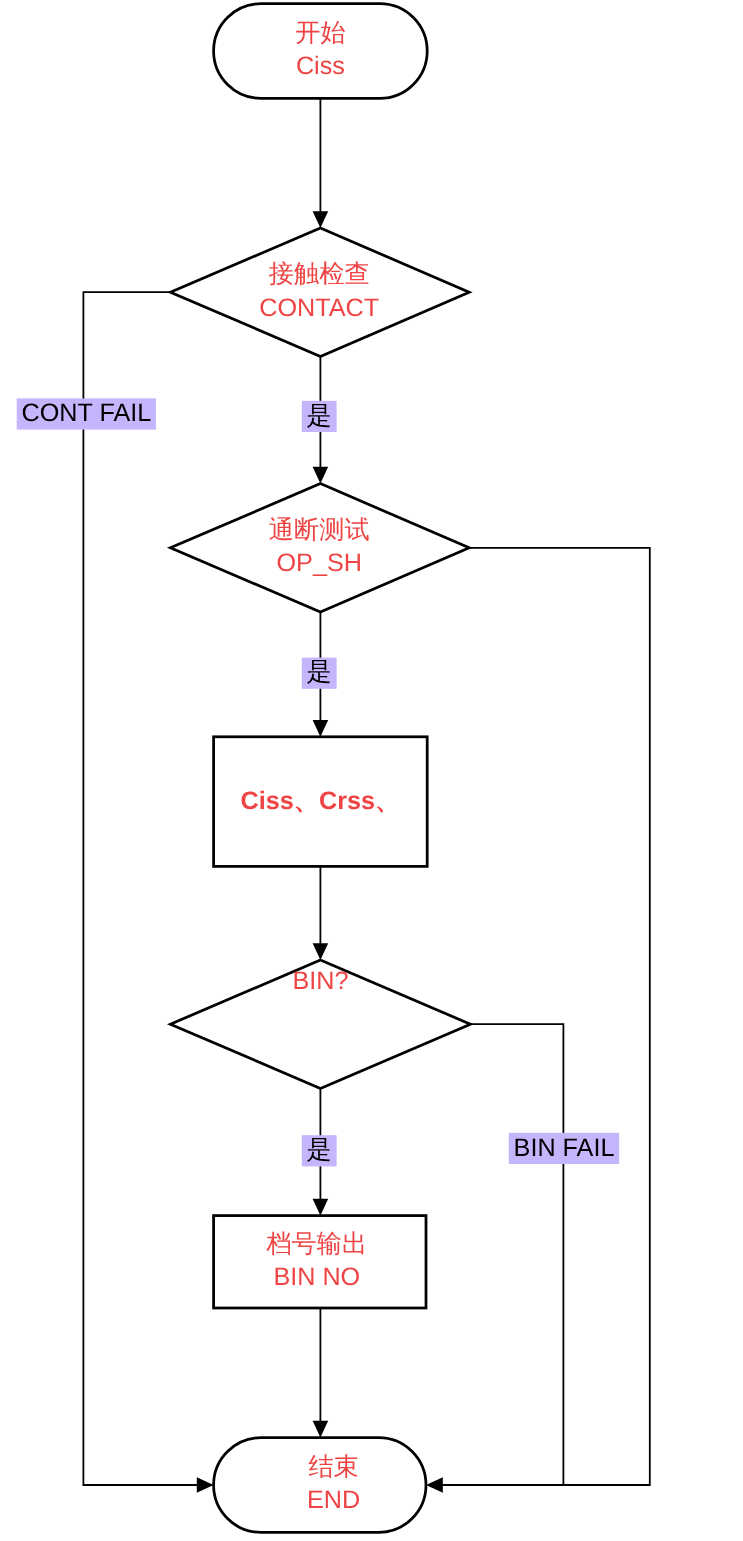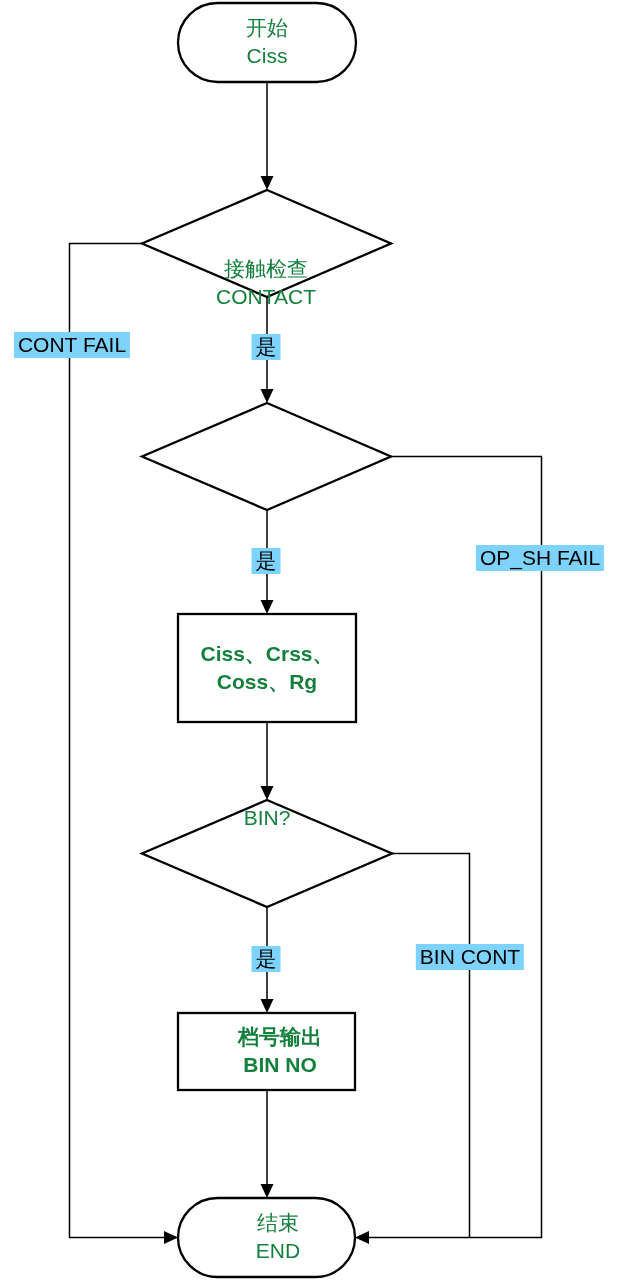--- a/index.html
+++ b/index.html
@@ -17,34 +17,34 @@
   }
   .diagram-svg {
     position: absolute;
     left: 0;
     top: 0;
   }
   .node-label {
     position: absolute;
     transform: translate(-50%, -50%);
     text-align: center;
-    color: #15803d;
+    color: #ef4444;
     font-size: 21px;
     line-height: 28px;
     white-space: nowrap;
   }
   .edge-label {
     position: absolute;
     transform: translate(-50%, -50%);
     text-align: center;
     color: #000000;
     font-size: 21px;
     line-height: 24px;
     white-space: nowrap;
-    background: #7dd3fc;
+    background: #c4b5fd;
     padding: 1px 4px;
   }
 </style>
 </head>
 <body>
 
 <div class="canvas">
 
   <svg class="diagram-svg" width="619" height="1284" viewBox="0 0 619 1284">
 
@@ -80,50 +80,52 @@
       <polygon points="164,1231 164,1244 178,1237.5"></polygon>
       <polygon points="369,1231 369,1244 355,1237.5"></polygon>
     </g>
   </svg>
 
   <div class="node-label" style="left:267px; top:42px;">
     <div>开始</div>
     <div>Ciss</div>
   </div>
 
-  <div class="node-label" style="left:266px; top:243px;margin-top:40px;">
+  <div class="node-label" style="left:266px; top:243px;">
     <div>接触检查</div>
     <div>CONTACT</div>
   </div>
 
+  <div class="node-label" style="left:266px; top:456px;">
+    <div>通断测试</div>
+    <div>OP_SH</div>
+  </div>
 
   <div class="node-label" style="left:267px; top:668px;font-weight:bold;">
     <div>Ciss、Crss、</div>
-    <div>Coss、Rg</div>
   </div>
 
   <div class="node-label" style="left:267px; top:818px;">
     <div>BIN?</div>
   </div>
 
-  <div class="node-label" style="left:280px; top:1051px;font-weight:bold;">
+  <div class="node-label" style="left:264px; top:1051px;">
     <div>档号输出</div>
     <div>BIN NO</div>
   </div>
 
   <div class="node-label" style="left:278px; top:1237px;">
     <div>结束</div>
     <div>END</div>
   </div>
 
   <div class="edge-label" style="left:72px; top:345px;">CONT FAIL</div>
 
   <div class="edge-label" style="left:266px; top:347px;">是</div>
 
-  <div class="edge-label" style="left:540px; top:558px;">OP_SH FAIL</div>
 
   <div class="edge-label" style="left:266px; top:561px;">是</div>
 
-  <div class="edge-label" style="left:470px; top:957px;">BIN CONT</div>
+  <div class="edge-label" style="left:470px; top:957px;">BIN FAIL</div>
 
   <div class="edge-label" style="left:266px; top:959px;">是</div>
 
 </div>
 
 </body></html>

